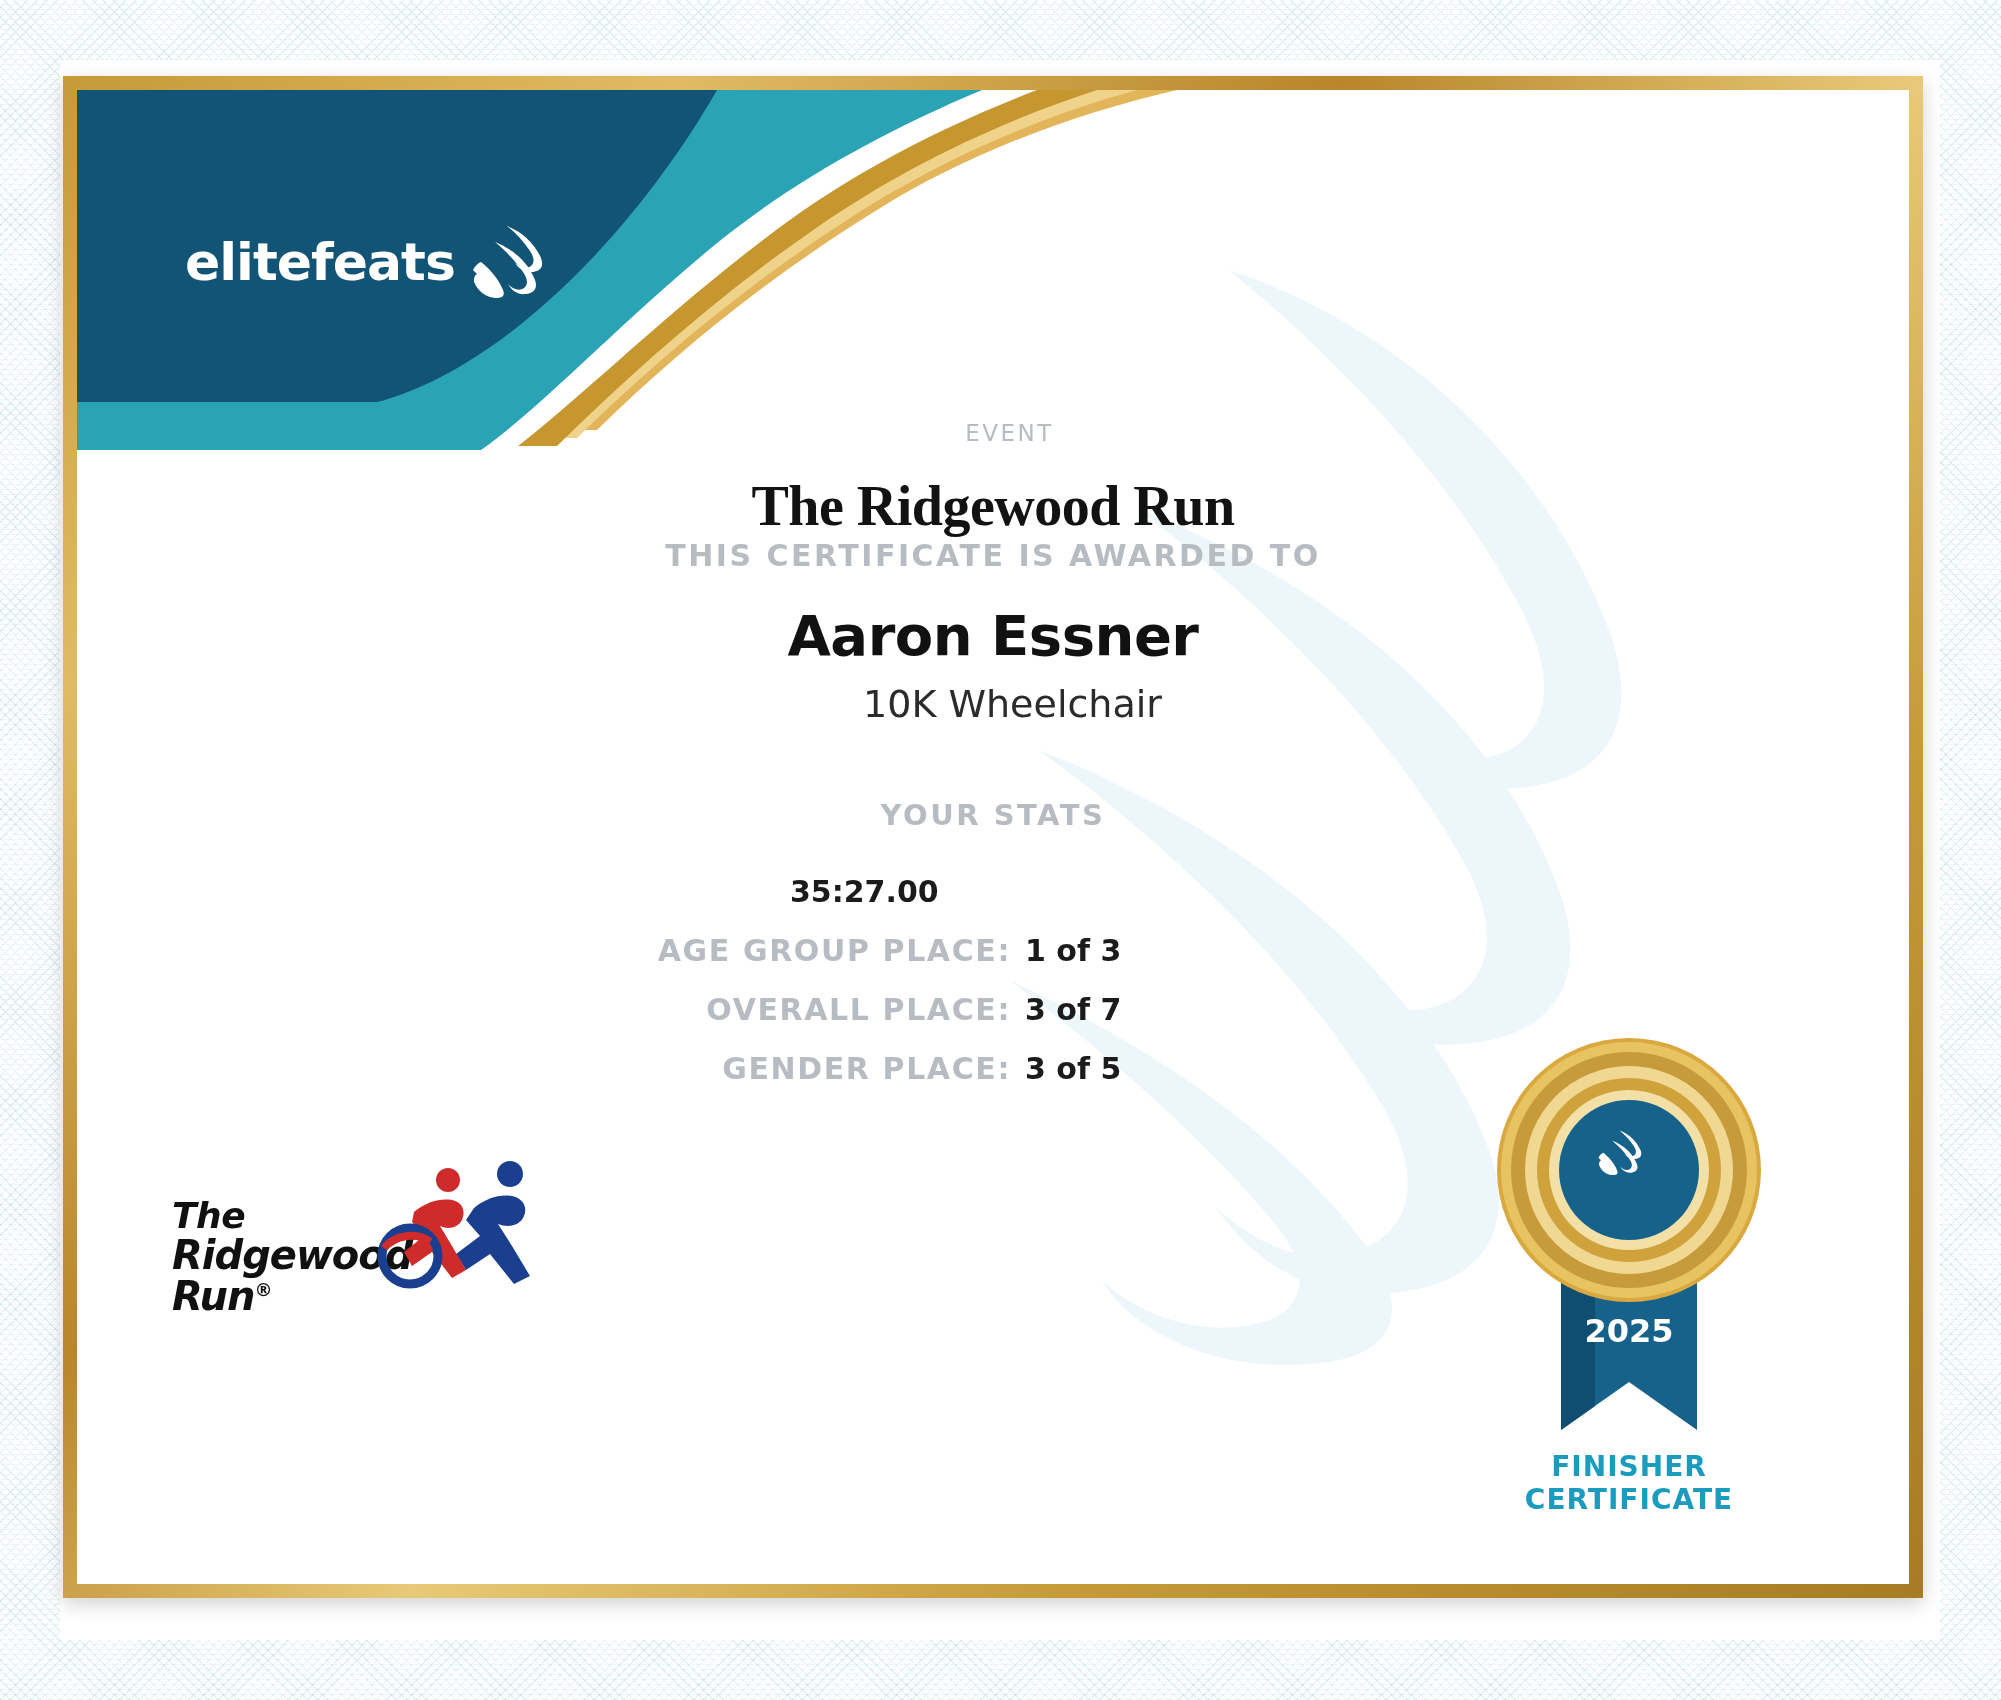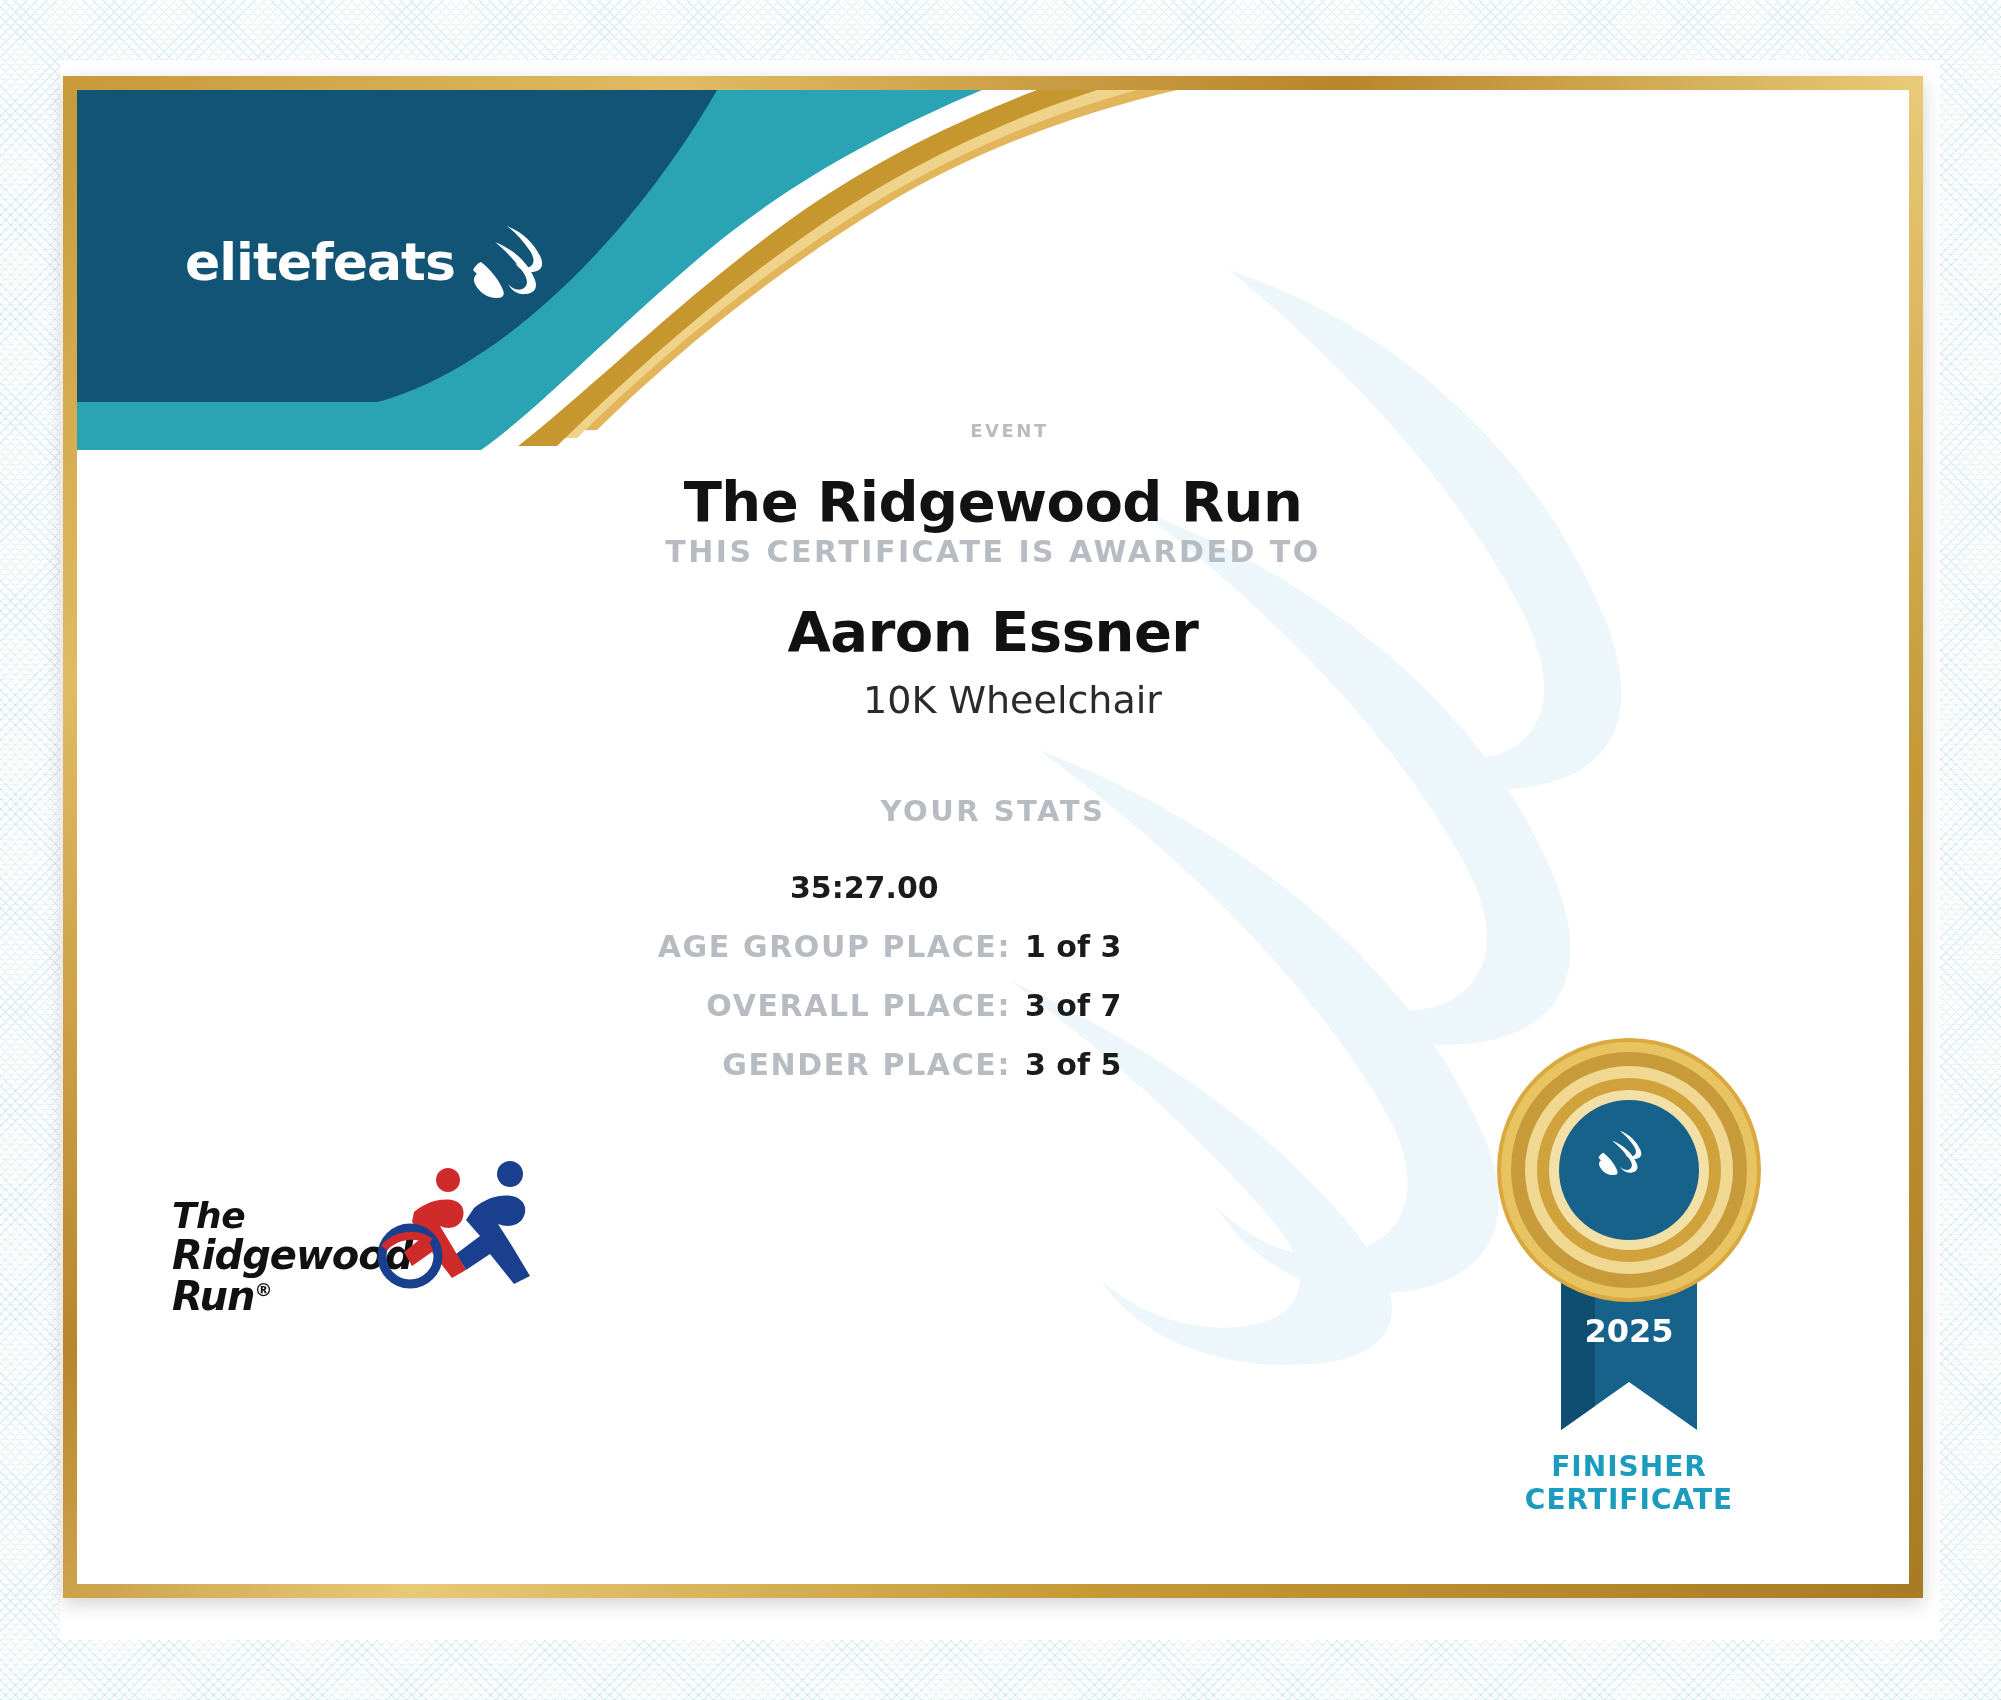--- a/index.html
+++ b/index.html
@@ -91,32 +91,33 @@
   
   .content {
     position: absolute;
     left: 0;
     top: 330px;
     width: 100%;
     text-align: center;
   }
   .label {
     color: #b7bcc2;
-    font-size: 18px;
+    font-size: 23px;
     letter-spacing: 2.5px;
-    font-weight: 700;
+    font-weight: 400;
     text-transform: uppercase;
     padding-left: 33px;
   }
   .event-name {
     color: #121212;
     font-size: 56px;
     font-weight: 700;
     margin-top: 28px;
     letter-spacing: -0.5px;
+    font-family: Liberation Serif, serif;
   }
   .awarded-label {
     color: #b7bcc2;
     font-size: 30px;
     letter-spacing: 2.5px;
     font-weight: 600;
     text-transform: uppercase;
   }
   .recipient {
     color: #111111;

